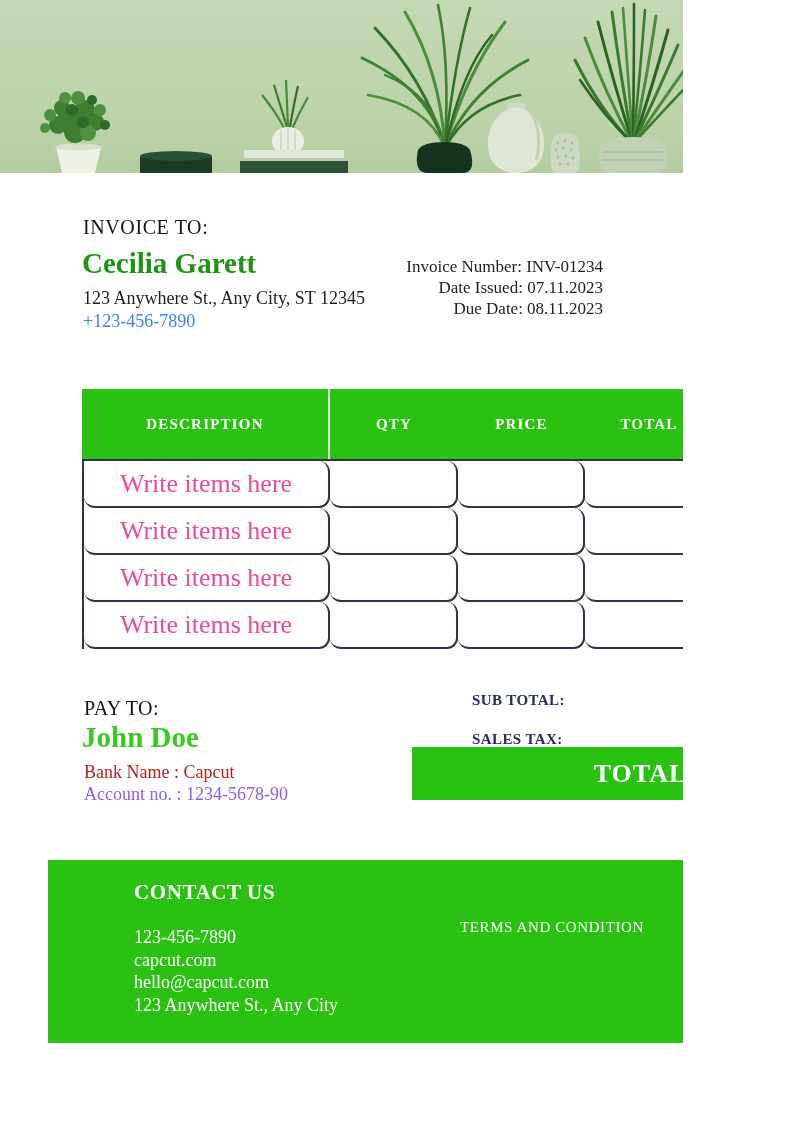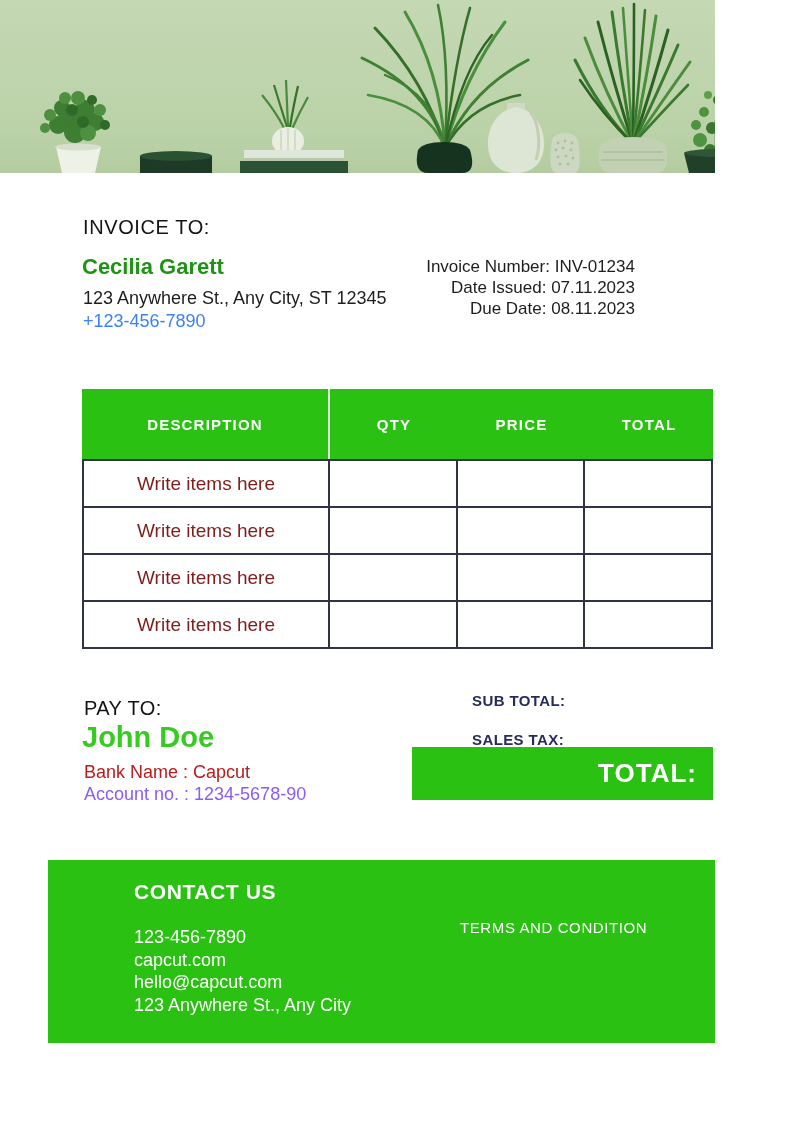--- a/index.html
+++ b/index.html
@@ -6,41 +6,41 @@
     --brand-green:#2bc113;
     --name-green-dark:#1f9414;
     --name-green-bright:#35cb20;
     --navy:#262c5a;
     --table-border:#2f3347;
     --ink:#1c1c1c;
   }
   html,body{margin:0;padding:0;background:#fff;}
   .page{
     position:relative;width:683px;height:1122px;background:#fff;
-    font-family:Liberation Sans, sans-serif;color:var(--ink);overflow:hidden;padding-left:32px;
+    font-family:Liberation Serif, serif;color:var(--ink);overflow:hidden;
   }
   .hero{position:absolute;left:0;top:0;width:793px;height:173px;}
   .invoice-to-label{position:absolute;left:83px;top:216px;font-size:20px;letter-spacing:.6px;color:#141414;}
-  .invoice-to-name{position:absolute;left:82px;top:247px;font-size:22px;font-weight:bold;color:var(--name-green-dark);margin-top:7px;}
+  .invoice-to-name{position:absolute;left:82px;top:247px;font-size:29px;font-weight:bold;color:var(--name-green-dark);}
   .invoice-to-address{position:absolute;left:83px;top:288px;font-size:18px;color:#1e1e1e;}
   .invoice-to-phone{position:absolute;left:83px;top:311px;font-size:18px;color:#3b82f6;}
   .meta{position:absolute;right:80px;top:256px;text-align:right;font-size:17px;line-height:21px;color:#1e1e1e;}
   .itable{position:absolute;left:82px;top:389px;width:631px;}
   .thead{
     display:grid;grid-template-columns:248px 128px 127px 128px;height:70px;
     background:var(--brand-green);color:#fff;font-weight:bold;font-size:15px;letter-spacing:1.2px;
   }
   .hcell{display:flex;align-items:center;justify-content:center;}
   .hcell:first-child{border-right:2px solid rgba(255,255,255,.85);}
   .tbody{border-left:2px solid var(--table-border);border-top:2px solid var(--table-border);}
   .trow{display:grid;grid-template-columns:246px 128px 127px 128px;}
   .cell{
     height:45px;border-right:2px solid var(--table-border);border-bottom:2px solid var(--table-border);
     display:flex;align-items:center;justify-content:center;
-    color:#7f1d1d;font-size:19px;
+    color:#ec4899;font-size:26px;border-radius:11px;
   }
   .sum-label{position:absolute;font-size:15px;font-weight:bold;color:var(--navy);letter-spacing:.4px;margin-top:28px;}
   .sub-total{left:472px;top:664px;}
   .sales-tax{left:472px;top:703px;}
   .total-bar{
     position:absolute;left:412px;top:747px;width:301px;height:53px;background:var(--brand-green);
     color:#fff;font-size:26px;font-weight:bold;letter-spacing:1px;
     display:flex;align-items:center;justify-content:flex-end;padding-right:16px;box-sizing:border-box;
   }
   .pay-to-label{position:absolute;left:84px;top:697px;font-size:20px;letter-spacing:.4px;color:#141414;}

